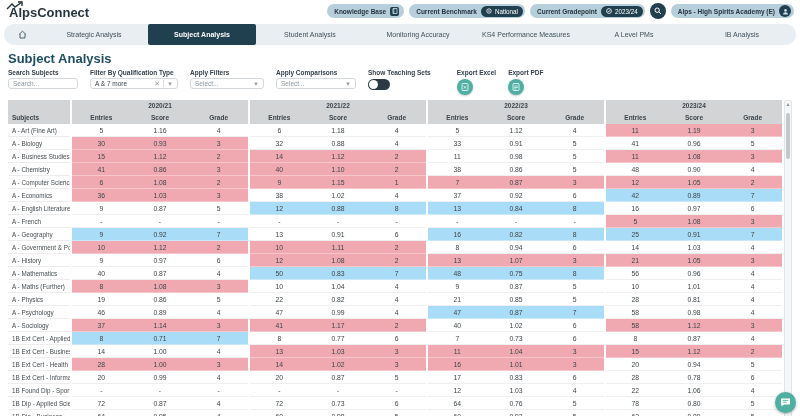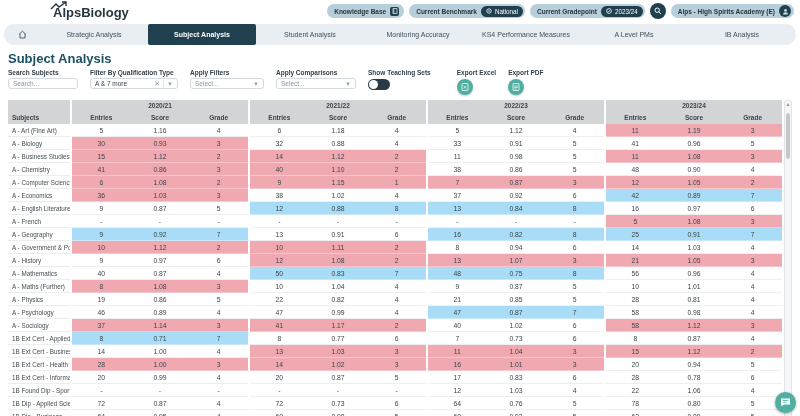--- a/index.html
+++ b/index.html
@@ -2,21 +2,21 @@
 <html><head>
 <meta charset="utf-8">
 <style>
   html,body{margin:0;padding:0;background:#9aa0a6;}
   *{box-sizing:border-box;}
   .app{position:relative;width:800px;height:416px;background:#fff;overflow:hidden;
        font-family:"Liberation Sans",sans-serif;-webkit-font-smoothing:antialiased;margin:0 auto;}
 
   
   .topbar{height:22px;display:flex;align-items:center;padding:0 6px;background:#fff;}
-  .logo{position:relative;display:flex;align-items:center;font-weight:bold;font-size:13px;color:#26353e;padding-left:3px;padding-top:3px;margin-left:44px;}
+  .logo{position:relative;display:flex;align-items:center;font-weight:bold;font-size:13px;color:#26353e;padding-left:3px;padding-top:3px;}
   .logo svg{position:absolute;top:-1px;left:0;}
   .pills{margin-left:auto;display:flex;align-items:center;gap:5px;}
   .pill{background:#b7cedb;border-radius:9px;height:14px;display:flex;align-items:center;
         font-size:6.5px;font-weight:bold;color:#26343d;padding:0 2px 0 7px;gap:4px;cursor:pointer;}
   .badge{background:var(--navy);color:#fff;border-radius:7px;height:11px;display:flex;align-items:center;
          padding:0 5px;gap:3px;font-size:6.3px;font-weight:normal;}
   .sq-icon{width:9px;height:9px;border-radius:2px;background:var(--navy);display:flex;align-items:center;justify-content:center;margin-right:3px;}
   .circle-btn{width:16px;height:16px;border-radius:50%;background:var(--navy);display:flex;align-items:center;justify-content:center;cursor:pointer;}
   .mini-avatar{width:12px;height:12px;border-radius:50%;background:var(--navy);display:flex;align-items:center;justify-content:center;margin-right:1px;}
 
@@ -80,21 +80,21 @@
 
 <div class="app" style="--navy: #20404f; --teal: #4fb0a2; --red: #f1a9b1; --blue: #a9dcf6;">
 
   <div class="topbar">
     <div class="logo">
       <svg width="20" height="9" viewBox="0 0 20 9">
         <polyline points="1,8 6,3 9,6 16,1" fill="none" stroke="#26353e" stroke-width="1.4"></polyline>
         <polyline points="12,1 16,1 16,5" fill="none" stroke="#26353e" stroke-width="1.4"></polyline>
       </svg>
       <span>Alps</span>
-        <span>Biology</span>
+        <span>Connect</span>
     </div>
     <div class="pills">
       <div class="pill">
         <span>Knowledge Base</span>
         <span class="sq-icon">
           <svg width="6" height="6" viewBox="0 0 6 6">
               <path d="M1 0.5h4v5H1z M1.8 0.5v5" fill="none" stroke="#cfe0e8" stroke-width="0.8"></path>
             </svg>
         </span>
       </div>

